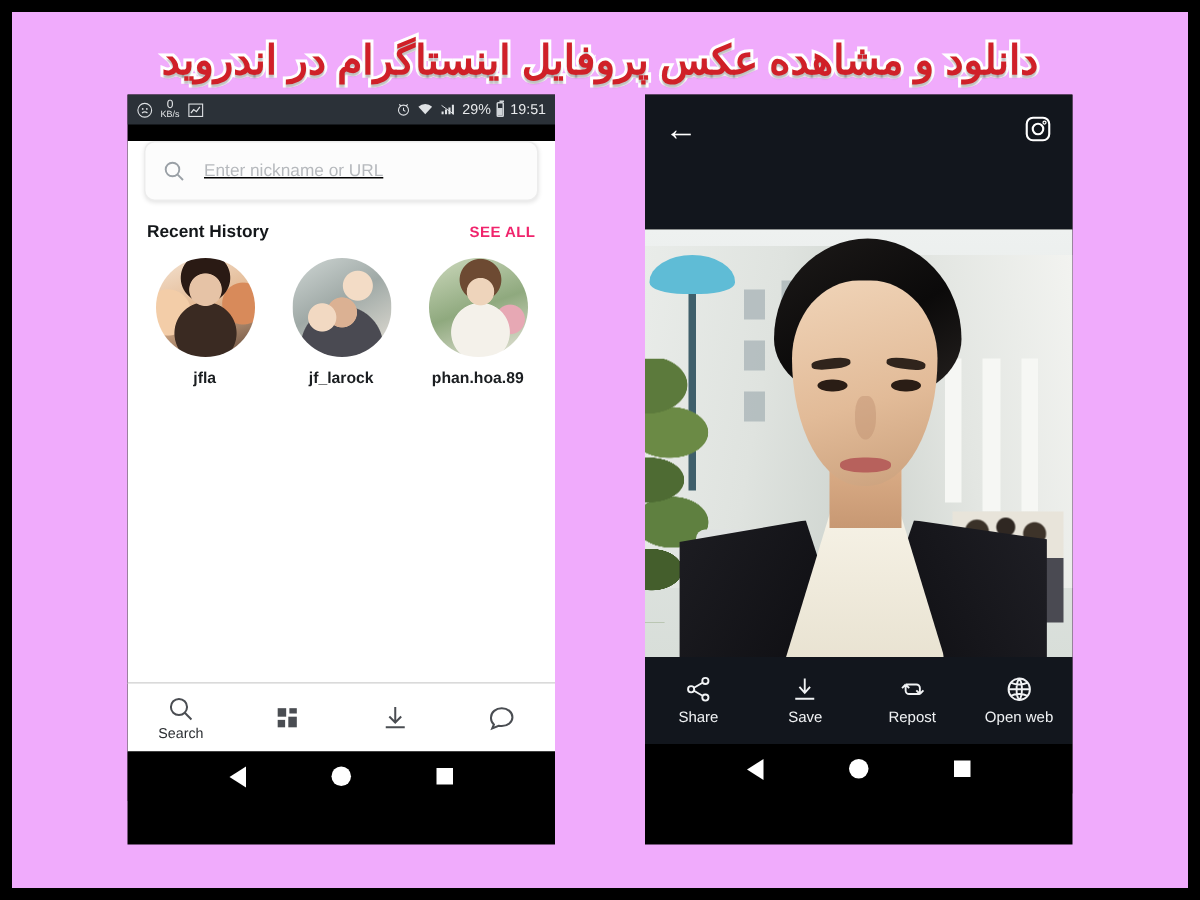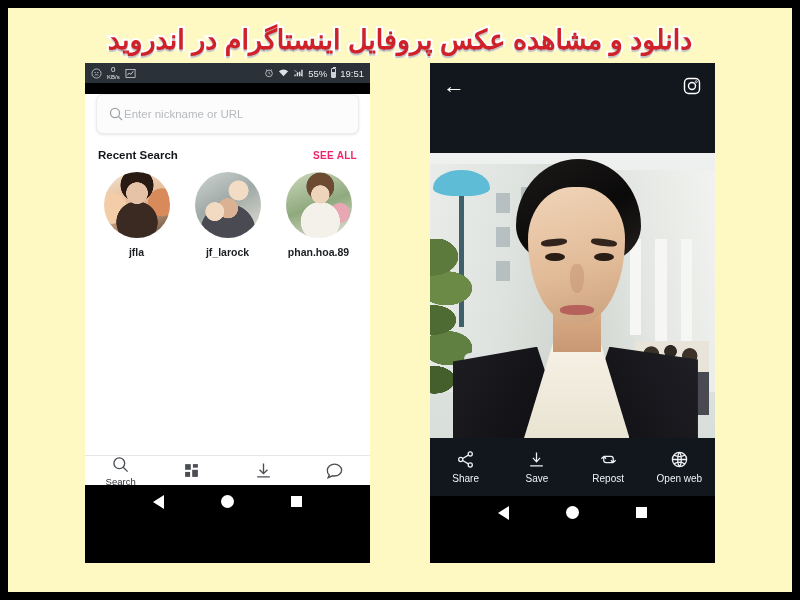--- a/index.html
+++ b/index.html
@@ -5,21 +5,21 @@
   * { margin:0; padding:0; box-sizing:border-box; }
   html,body { width:800px; height:600px; }
   body {
     font-family:"Liberation Sans", sans-serif;
     background:#000;
     overflow:hidden;
     position:relative;
   }
   .canvas {
     position:absolute; left:0; top:0; width:800px; height:600px;
-    background:#fef9c3;
+    background:#f0abfc;
     border:8px solid #000;
   }
 
   
   .title {
     position:absolute; left:0; top:10px; width:784px;
     text-align:center;
     direction:rtl;
     font-size:27px;
     font-weight:bold;
@@ -77,21 +77,21 @@
 
   .ig-glyph { display:block; }
   .ig-glyph rect, .ig-glyph circle { fill:none; stroke:#fff; }
 
   .content { background:#fff; height:calc(500px - 20px - 40px - 46px - 33px); position:relative; }
 
   .searchbox {
     margin:11px 11px 0 11px; height:40px; background:#fcfcfc;
     border:1px solid #ececec; border-radius:7px;
     box-shadow:0 1px 3px rgba(0,0,0,.10);
-    display:flex; align-items:center; padding:0 11px; gap:0;
+    display:flex; align-items:center; padding:0 11px; gap:12px;text-decoration:underline;
   }
   .searchbox input {
     border:0; outline:0; background:transparent; flex:1;
     font-size:11.5px; color:#333; font-family:"Liberation Sans", sans-serif;
   }
   .searchbox input::placeholder { color:#b6b9bd; }
 
   .history-head {
     margin:15px 13px 0 13px; display:flex; align-items:center;
   }
@@ -127,21 +127,21 @@
   .av-phan{
     background:
       radial-gradient(circle at 52% 34%, #eed4bb 0 16%, transparent 17%),
       radial-gradient(circle at 52% 22%, #6d4a32 0 22%, transparent 23%),
       radial-gradient(circle at 52% 75%, #f4f1ea 0 32%, transparent 33%),
       radial-gradient(circle at 82% 62%, #e7a8b4 0 14%, transparent 15%),
       linear-gradient(160deg,#cdd9bd,#8fa97e 50%,#e9e6dc);
   }
 
   .bottomnav {
-    height:30px; background:#fff; border-top:1px solid #e7e7e7;
+    height:46px; background:#fff; border-top:1px solid #e7e7e7;
     display:flex; align-items:center;
   }
   .bn-item { flex:1; display:flex; flex-direction:column; align-items:center; justify-content:center; gap:2px; cursor:pointer; }
   .bn-label { font-size:9.5px; color:#2c2f33; }
   .ic { stroke:#4a4d52; fill:none; stroke-width:1.7; }
 
   .navbar-android {
     height:33px; background:#000; display:flex; align-items:center;
     justify-content:space-around; padding:0 40px;
   }
@@ -262,39 +262,39 @@
           <circle cx="12" cy="13" r="8" fill="none" stroke="#dfe2e5" stroke-width="1.7"></circle>
           <path d="M12 9v4l3 2M5 4l3 2M19 4l-3 2" fill="none" stroke="#dfe2e5" stroke-width="1.7"></path>
         </svg>
         <svg width="11" height="10" viewBox="0 0 24 20">
           <path d="M12 17l10-11A15 15 0 0 0 2 6z" fill="#dfe2e5"></path>
         </svg>
         <svg width="11" height="10" viewBox="0 0 24 20">
           <path d="M3 17h3v-4H3zM8 17h3v-7H8zM13 17h3v-10h-3zM18 17h3V3h-3z" fill="#dfe2e5"></path>
           <path d="M3 4l18 13" stroke="#dfe2e5" stroke-width="1.4"></path>
         </svg>
-        <span>55%</span>
+        <span>29%</span>
         <span class="sb-batt"></span>
         <span>19:51</span>
       </div>
     </div>
 
 
     <div class="content">
 
       <div class="searchbox">
         <svg width="16" height="16" viewBox="0 0 24 24">
           <circle cx="10.5" cy="10.5" r="6.8" fill="none" stroke="#9aa0a6" stroke-width="1.9"></circle>
           <path d="M15.6 15.6L21 21" stroke="#9aa0a6" stroke-width="1.9" fill="none"></path>
         </svg>
         <input type="text" placeholder="Enter nickname or URL" style="">
       </div>
 
       <div class="history-head">
-        <span class="history-title">Recent Search</span>
+        <span class="history-title">Recent History</span>
         <span class="history-seeall">SEE ALL</span>
       </div>
 
       <div class="history-row">
         <div class="hist-item">
           <div class="hist-av av-jfla"></div>
           <div class="hist-name">jfla</div>
         </div>
         <div class="hist-item">
           <div class="hist-av av-larock"></div>

